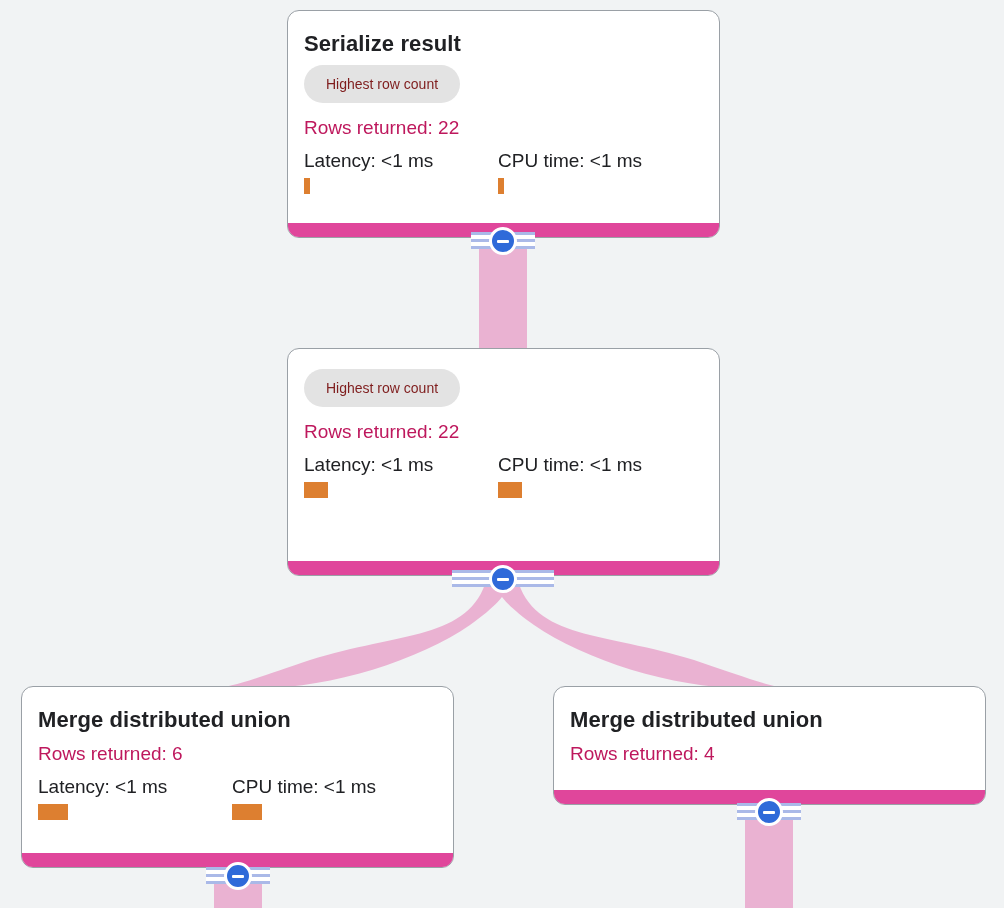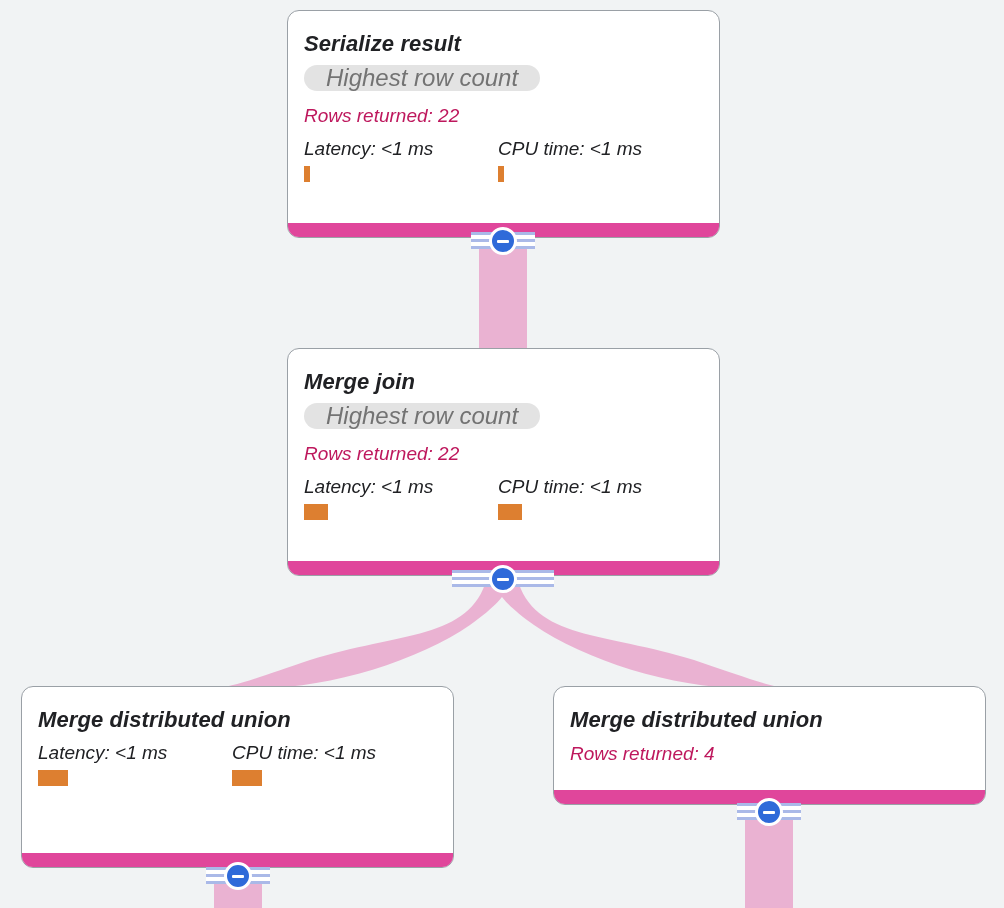--- a/index.html
+++ b/index.html
@@ -15,21 +15,20 @@
     overflow: hidden;
     font-family: "Liberation Sans", sans-serif;
     -webkit-font-smoothing: antialiased;
   }
 
   #graph-canvas {
     position: absolute;
     inset: 0;
     width: 1004px;
     height: 778px;
-    font-style: italic;
   }
 
   
   #edges-layer {
     position: absolute;
     left: 0;
     top: 0;
     width: 1004px;
     height: 908px;
     z-index: 1;
@@ -53,24 +52,24 @@
     font-size: 22px;
     font-weight: 700;
     color: #202124;
     letter-spacing: 0.1px;
     line-height: 26px;
     margin: 0 0 8px 0;
   }
   .badge-chip {
     display: inline-block;
     background: #e3e3e3;
-    color: #737373;
-    font-size: 24px;
+    color: #7f1d1d;
+    font-size: 14px;
     line-height: 20px;
-    padding: 3px 22px;
+    padding: 9px 22px;
     border-radius: 20px;
     margin: 0 0 6px 0;
   }
   .rows-line {
     font-size: 19px;
     color: #be185d;
     line-height: 26px;
     margin: 6px 0 8px 0;
   }
   .metrics-row {
@@ -198,21 +197,20 @@
 
   <div class="collapse-toggle" style="left:503px; top:241px; width:64px;">
     <div class="toggle-rails"></div>
     <div class="toggle-circle">
       <span class="toggle-minus"></span>
     </div>
   </div>
 
   <div class="node-card" style="left:287px; top:348px; width:433px; height:228px;">
     <div class="card-body">
-      <div class="node-title">Merge join</div>
       <div class="badge-chip">Highest row count</div>
       <div class="rows-line">Rows returned: 22</div>
       <div class="metrics-row">
         <div class="metric" style="width:194px;">
           <div class="metric-label">Latency: &lt;1 ms</div>
           <div class="metric-bar" style="width:24px;"></div>
         </div>
         <div class="metric">
           <div class="metric-label">CPU time: &lt;1 ms</div>
           <div class="metric-bar" style="width:24px;"></div>
@@ -225,20 +223,21 @@
   <div class="collapse-toggle" style="left:503px; top:579px; width:102px;">
     <div class="toggle-rails"></div>
     <div class="toggle-circle">
       <span class="toggle-minus"></span>
     </div>
   </div>
 
   <div class="node-card" style="left:21px; top:686px; width:433px; height:182px;">
     <div class="card-body">
       <div class="node-title">Merge distributed union</div>
+      <div class="rows-line">Rows returned: 6</div>
       <div class="metrics-row">
         <div class="metric" style="width:194px;">
           <div class="metric-label">Latency: &lt;1 ms</div>
           <div class="metric-bar" style="width:30px;"></div>
         </div>
         <div class="metric">
           <div class="metric-label">CPU time: &lt;1 ms</div>
           <div class="metric-bar" style="width:30px;"></div>
         </div>
       </div>

